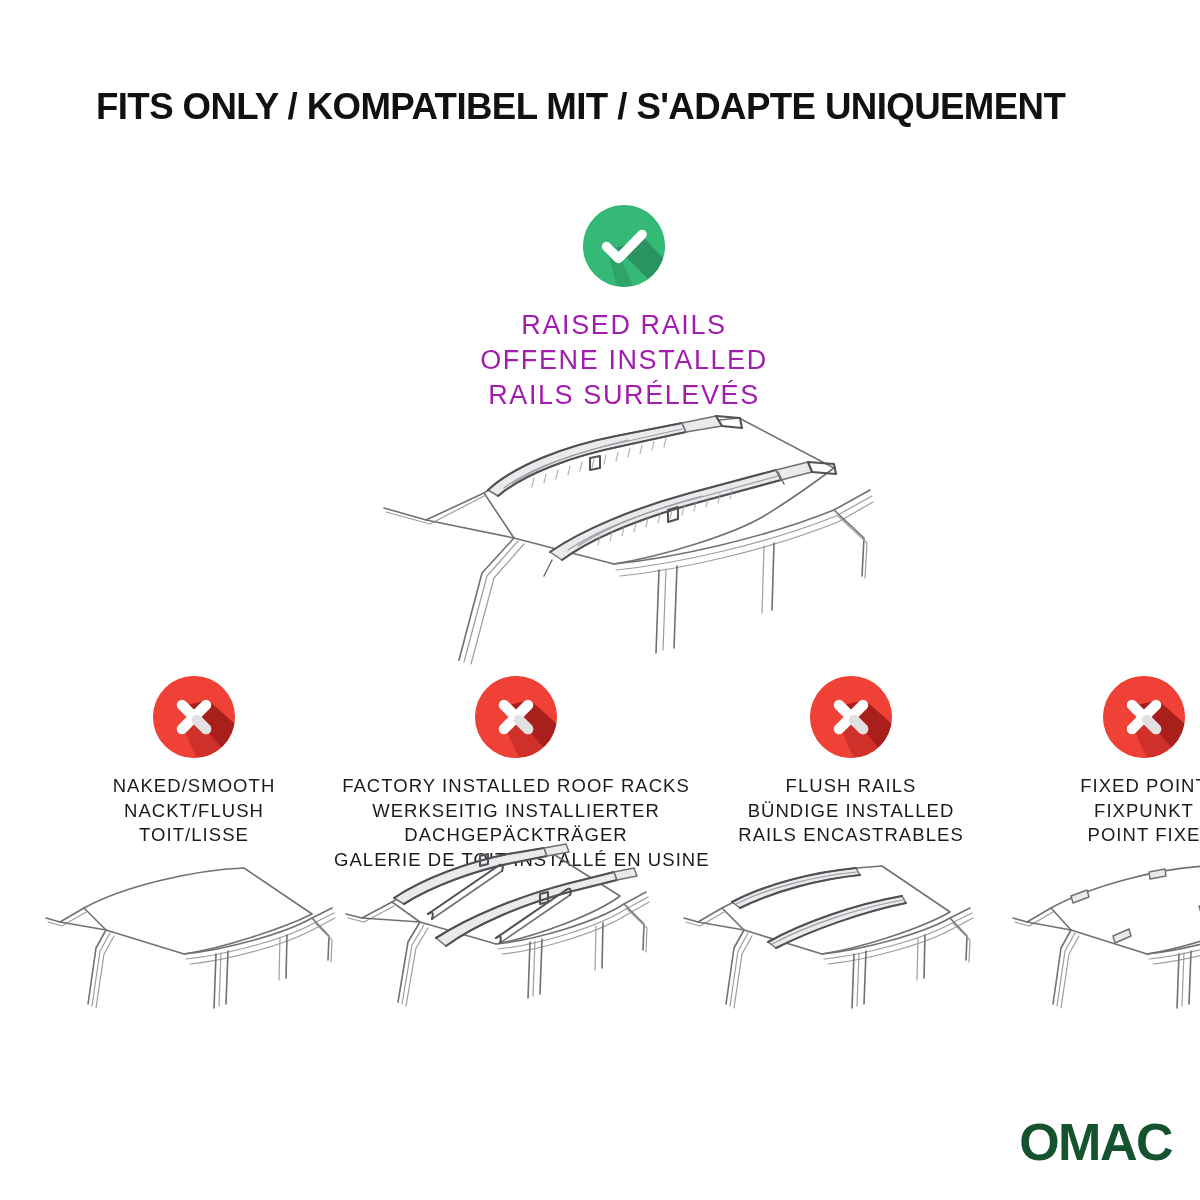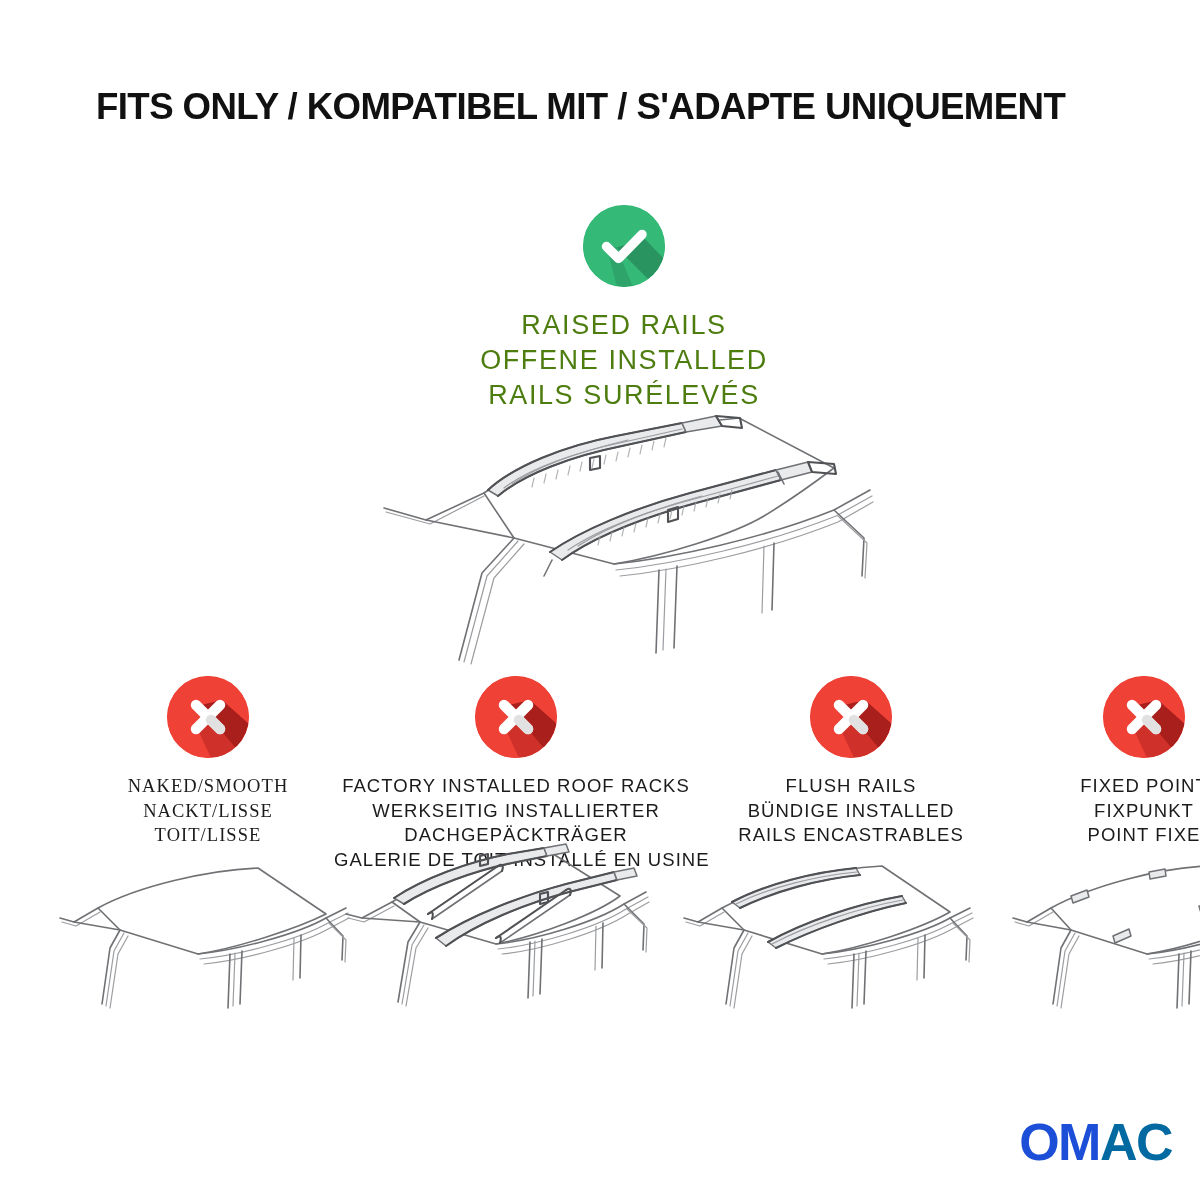--- a/index.html
+++ b/index.html
@@ -45,21 +45,21 @@
   .badge.green{background:#34b977;}
   .badge.red{background:#ef4136;}
   .badge svg{position:absolute;left:0;top:0;width:100%;height:100%;}
 
   .ok-text{
     margin-top:21px;
     font-size:27px;
     line-height:1.30;
     letter-spacing:1.6px;
     font-weight:400;
-    color:#4d7c0f;
+    color:#a21caf;
   }
 
   
   .main-illo{
     position:absolute;
     left:340px; top:398px;
     width:520px; height:272px;
   }
   .main-illo svg{width:100%;height:100%;display:block;}
 
@@ -77,36 +77,36 @@
     font-size:18.5px;
     line-height:1.33;
     letter-spacing:1.05px;
     color:#1b1b1b;
     white-space:nowrap;
   }
   .col-illo{position:absolute;}
   .col-illo svg{width:100%;height:100%;display:block;}
 
   
-  #col-0{left:44px;width:280px;font-family:Liberation Serif, serif;}
+  #col-0{left:30px;width:280px;}
   #col-1{left:310px;width:364px;}
   #col-2{left:686px;width:282px;}
   #col-3{left:1015px;width:210px;}
 
   
   .logo{
     position:absolute;
     right:52px; bottom:32px;
     font-size:52px;
     font-weight:bold;
     letter-spacing:-1.5px;
     line-height:1;
   }
-  .logo .om{color:#1d4ed8;}
-  .logo .ac{color:#0369a1;}
+  .logo .om{color:#14532d;}
+  .logo .ac{color:#14532d;}
 
   .sk{fill:none;stroke:#6f7174;stroke-width:1.6;stroke-linecap:round;stroke-linejoin:round;}
   .sk-thin{fill:none;stroke:#9b9da0;stroke-width:1.2;stroke-linecap:round;stroke-linejoin:round;}
   .sk-dark{fill:none;stroke:#4f5154;stroke-width:2.1;stroke-linecap:round;stroke-linejoin:round;}
   .sk-fill{fill:#e9eaec;stroke:#6f7174;stroke-width:1.5;stroke-linejoin:round;}
 </style>
 </head>
 <body>
 
 <div class="page">
@@ -246,21 +246,21 @@
               </g>
               <g stroke="#dcdcdc" stroke-width="10.5" stroke-linecap="round" opacity="0.85">
                 <line x1="44" y1="44" x2="53" y2="53"></line>
               </g>
             </g>
           </svg>
         </div>
       </div>
       <div class="col-text">
         <div>NAKED/SMOOTH</div>
-        <div>NACKT/LISSE</div>
+        <div>NACKT/FLUSH</div>
         <div>TOIT/LISSE</div>
       </div>
       <div class="col-illo" style="left:-10px;top:180px;width:300px;height:180px;">
         <svg viewBox="0 0 300 180" aria-hidden="true">
           <path class="sk" d="M40 52 C80 30 150 14 200 12 L268 58 C240 72 180 92 140 98 L62 74 Z"></path>
           <path class="sk" d="M40 52 L16 66 L2 62"></path>
           <path class="sk-thin" d="M42 56 L18 70 L4 66"></path>
           <path class="sk" d="M62 74 L52 92 L44 148"></path>
           <path class="sk-thin" d="M66 77 L56 95 L48 150"></path>
           <path class="sk-thin" d="M70 80 L60 98 L52 152"></path>

